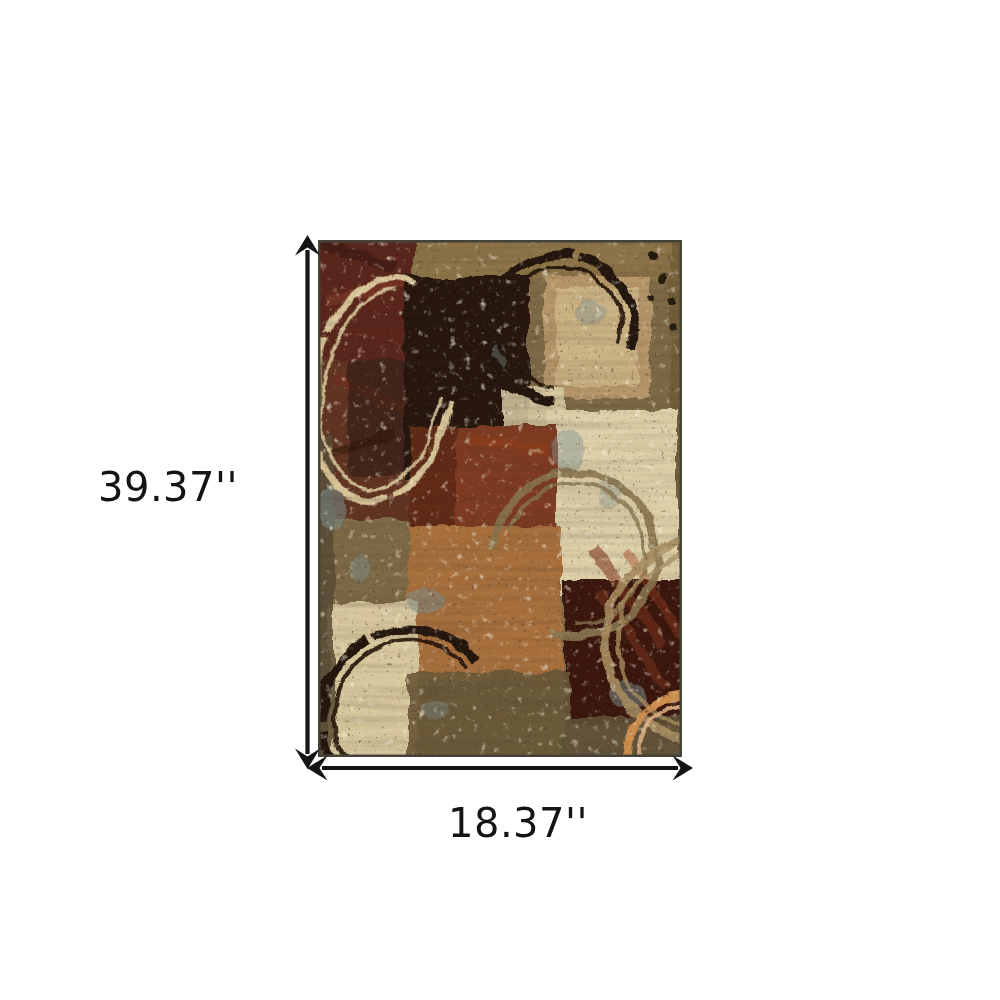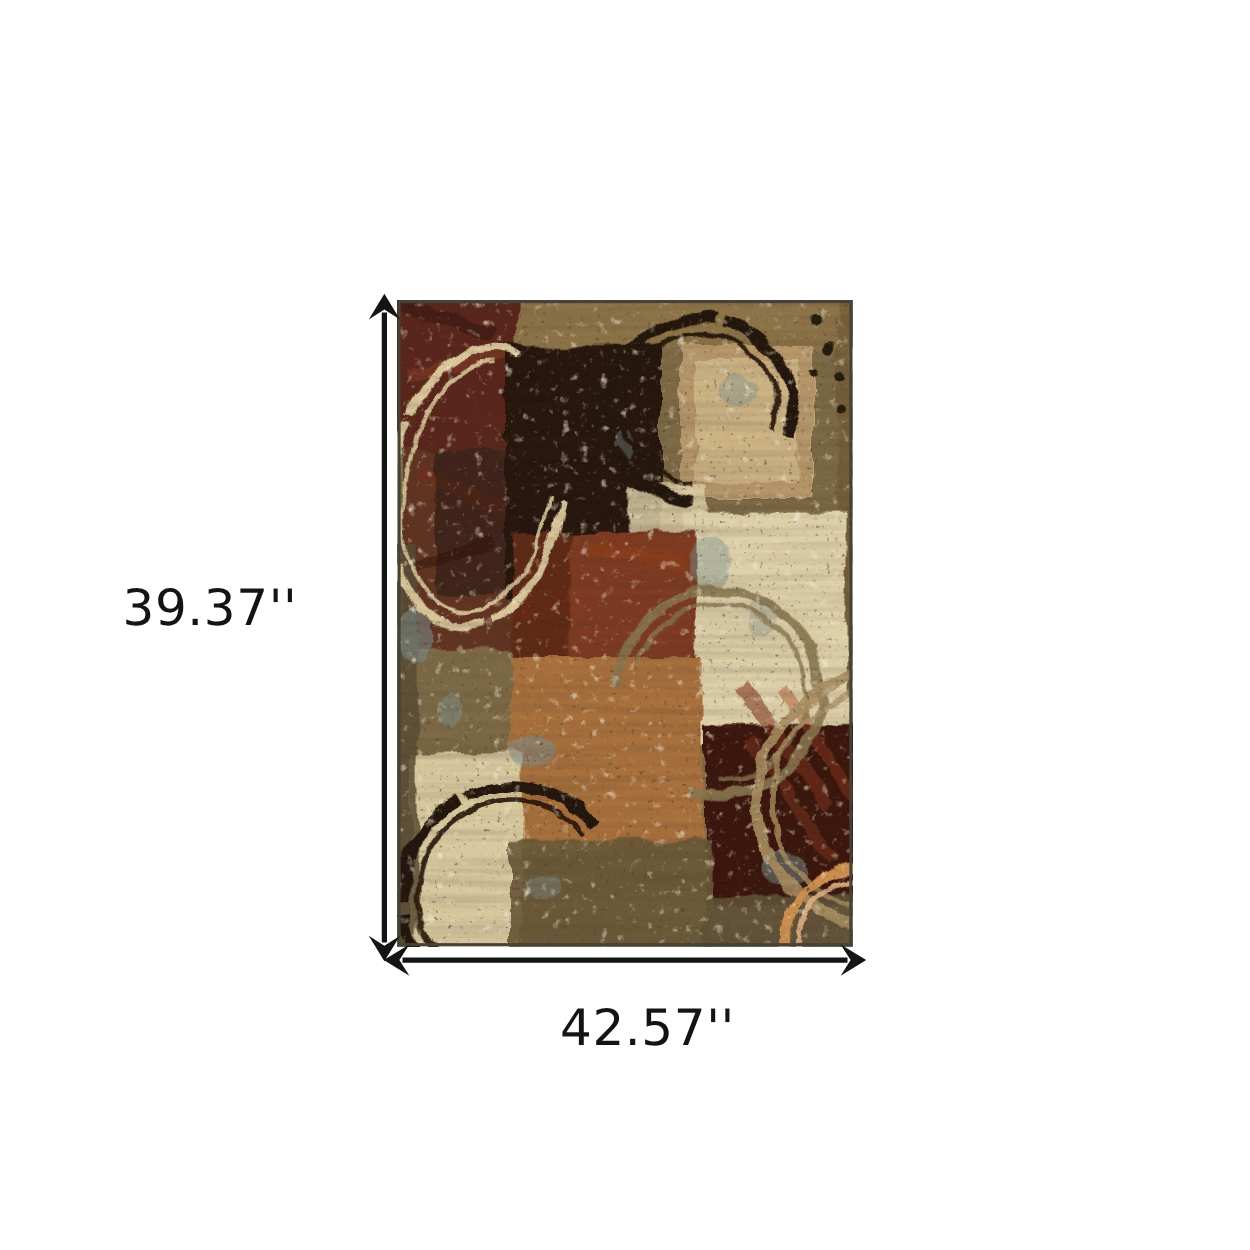--- a/index.html
+++ b/index.html
@@ -151,15 +151,15 @@
     <path d="M13.5 535 L26 514.5 L13.5 522.5 L1 514.5 Z" fill="#141414"></path>
   </svg>
 
   <svg class="dim-arrow h" viewBox="0 0 388 28">
     <line x1="16" y1="14" x2="372" y2="14" stroke-width="4.2" stroke="#141414"></line>
     <path d="M1 14 L21.5 1.5 L13.5 14 L21.5 26.5 Z" fill="#141414"></path>
     <path d="M387 14 L366.5 1.5 L374.5 14 L366.5 26.5 Z" fill="#141414"></path>
   </svg>
 
   <div class="dim-label height">39.37''</div>
-  <div class="dim-label width">42.57''</div>
+  <div class="dim-label width">18.37''</div>
 
 </div>
 
 </body></html>

